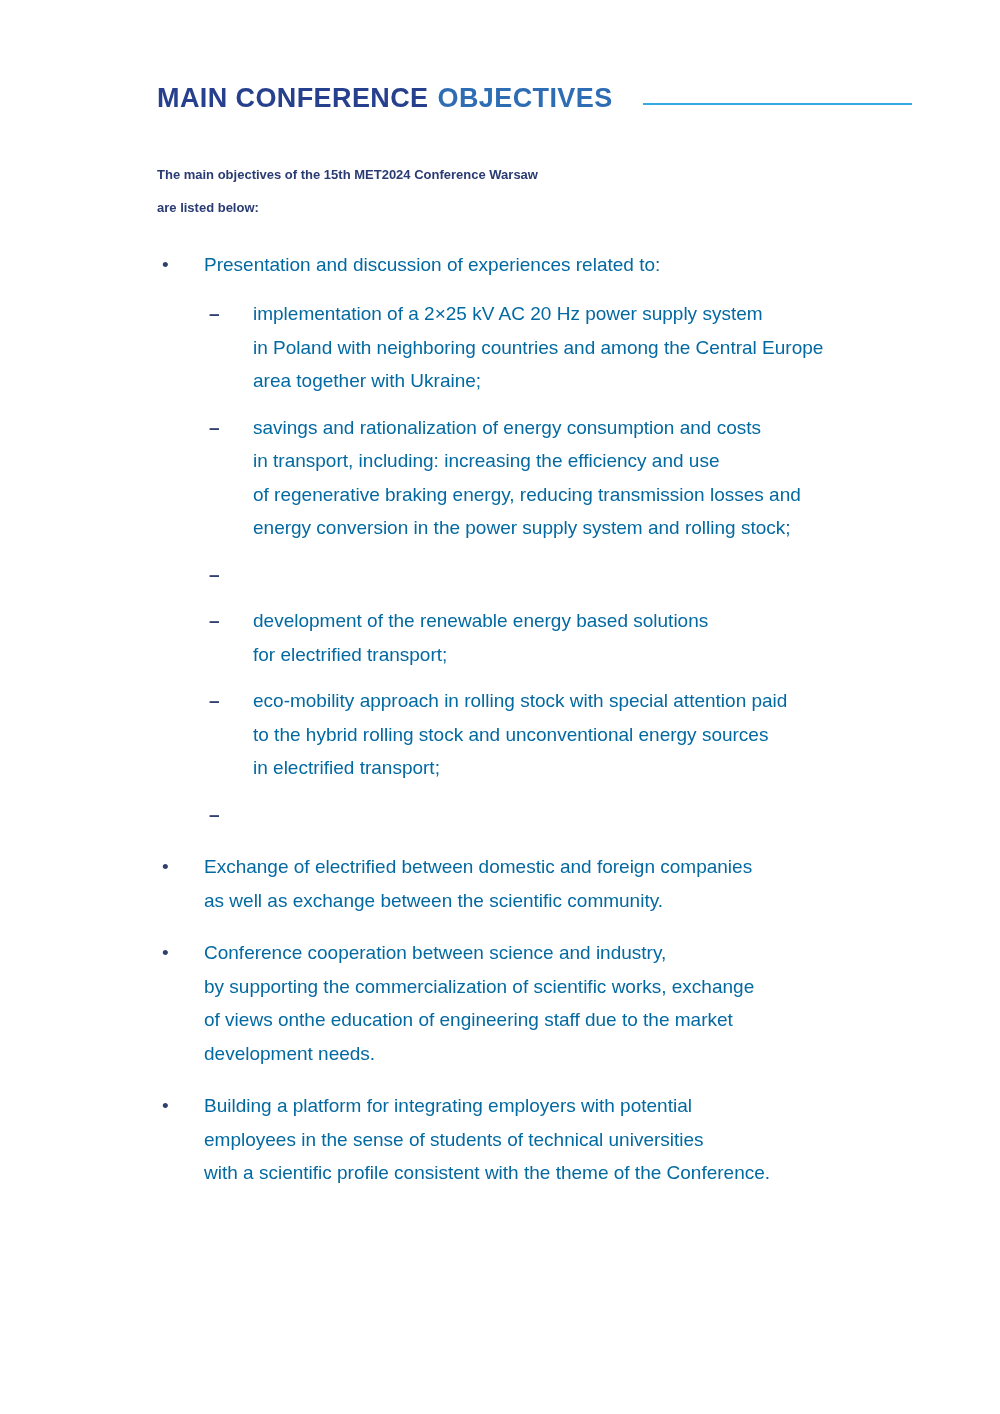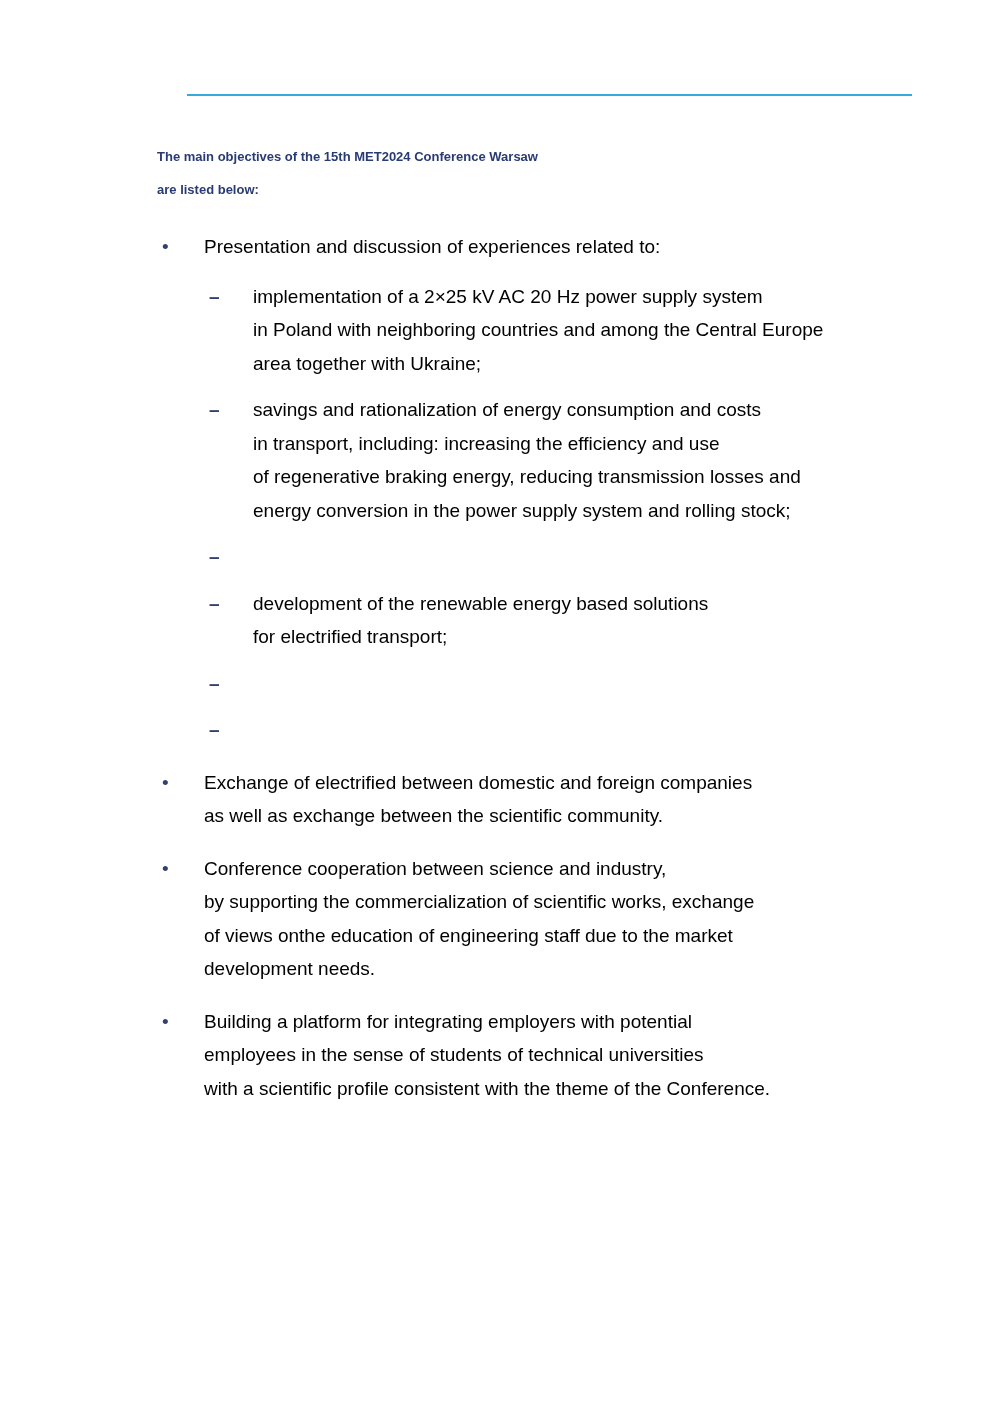--- a/index.html
+++ b/index.html
@@ -68,21 +68,21 @@
     font-size: 19px;
     line-height: 33.5px;
     color: #32406F;
   }
   .b-content { flex: 1; min-width: 0; }
   .b-text, .s-text {
     margin: 0;
     font-size: 19px;
     font-weight: 400;
     line-height: 33.5px;
-    color: #000000;
+    color: #0369a1;
     white-space: pre-line;
   }
   ul.subs { margin-top: 16px; }
   ul.subs > li {
     display: flex;
     align-items: flex-start;
     margin-bottom: 13px;
   }
   ul.subs > li:last-child { margin-bottom: 0; }
   .s-marker {
@@ -94,20 +94,21 @@
     line-height: 33.5px;
     color: #32406F;
   }
 </style>
 </head>
 <body>
 
 <div class="page">
 
   <div class="header-row">
+    <h1 class="title"><span class="t-main">MAIN CONFERENCE</span><span class="t-accent">OBJECTIVES</span></h1>
     <div class="header-rule"></div>
   </div>
 
   <p class="intro">The main objectives of the 15th MET2024 Conference Warsaw
 are listed below:</p>
 
   <ul class="bullets">
 
     <li>
       <span class="b-marker">•</span>
@@ -130,20 +131,23 @@
           <li>
             <span class="s-marker">–</span>
           </li>
           <li>
             <span class="s-marker">–</span>
             <p class="s-text">development of the renewable energy based solutions
 for electrified transport;</p>
           </li>
           <li>
             <span class="s-marker">–</span>
+            <p class="s-text">eco-mobility approach in rolling stock with special attention paid
+to the hybrid rolling stock and unconventional energy sources
+in electrified transport;</p>
           </li>
           <li>
             <span class="s-marker">–</span>
           </li>
         </ul>
       </div>
     </li>
 
     <li>
       <span class="b-marker">•</span>

